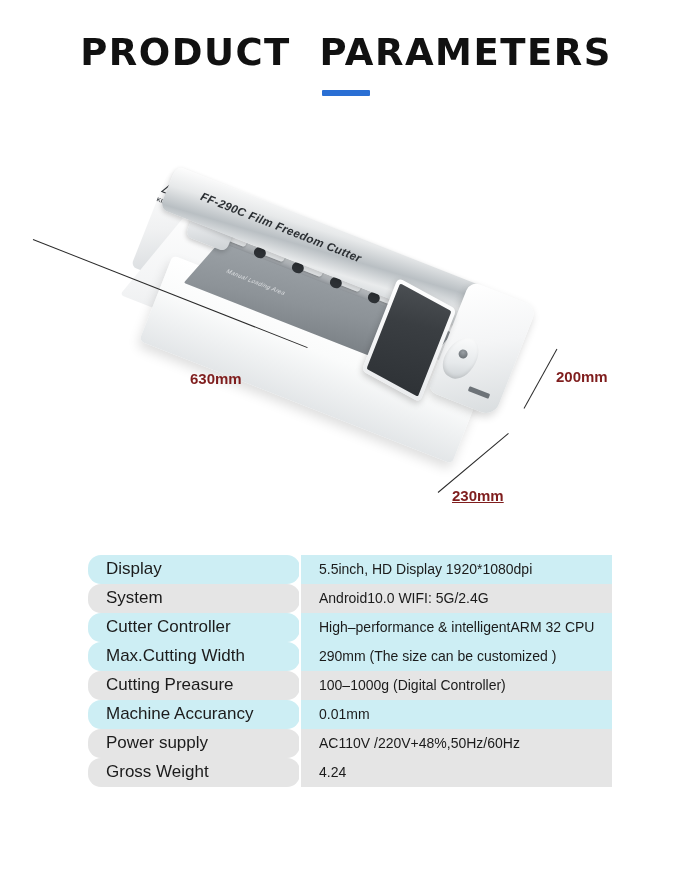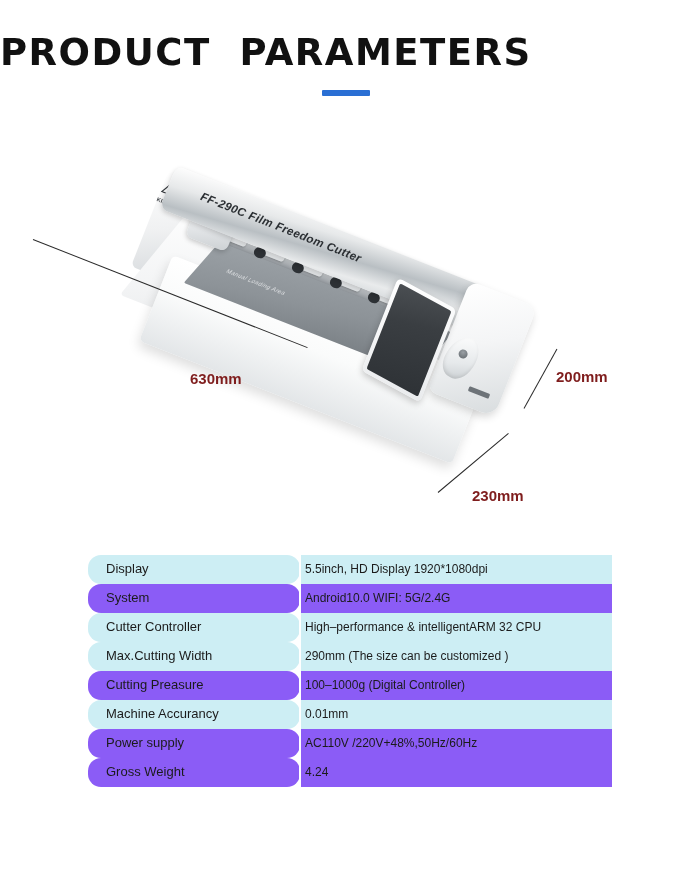--- a/index.html
+++ b/index.html
@@ -16,20 +16,21 @@
     font-family: "Liberation Sans", sans-serif;
     color: #1a1a1a;
   }
 
   
   .title-block {
     position: absolute;
     top: 34px;
     left: 0;
     width: 692px;
+    text-align: center;
   }
   .page-title {
     font-family: "DejaVu Sans", sans-serif;
     font-size: 37px;
     font-weight: bold;
     letter-spacing: 1.5px;
     color: #111111;
     line-height: 1;
     margin: 0;
     white-space: pre;
@@ -302,38 +303,38 @@
   .spec-table {
     position: absolute;
     left: 88px;
     top: 555px;
     width: 524px;
     border-collapse: collapse;
     table-layout: fixed;
   }
   .spec-table tr { height: 29px; }
   .spec-table tr.light { background: #cdeef4; }
-  .spec-table tr.dark  { background: #8b5cf6; }
+  .spec-table tr.dark  { background: #e5e5e5; }
   .spec-table td {
     padding: 0 0 0 18px;
     font-size: 12.5px;
     color: #1b1b1b;
     vertical-align: middle;
     line-height: 1.1;
     border: 0;
   }
   .spec-table td.k {
     width: 193px;
-    font-size: 13px;
+    font-size: 17px;
     border-right: 2px solid #ffffff;
     border-radius: 13px;
   }
   .spec-table td.v {
-    padding-left: 4px;
-    font-size: 12px;
+    padding-left: 18px;
+    font-size: 14px;
   }
 </style>
 </head>
 <body>
 
 <div class="title-block">
   <h1 class="page-title">PRODUCT  PARAMETERS</h1>
   <div class="title-rule"></div>
 </div>
 
@@ -379,21 +380,21 @@
     </div>
 
   </div>
 
   <div class="dim-line" style="left:33px; top:119px; width:295px; transform:rotate(21.5deg);"></div>
   <div class="dim-line" style="left:524px; top:288px; width:68px; transform:rotate(-61deg);"></div>
   <div class="dim-line" style="left:438px; top:372px; width:92px; transform:rotate(-40deg);"></div>
 
   <div class="dim-label" style="left:190px; top:250px;">630mm</div>
   <div class="dim-label" style="left:556px; top:248px;">200mm</div>
-  <div class="dim-label" style="left:472px; top:367px;">230mm</div>
+  <div class="dim-label" style="left:452px; top:367px;text-decoration:underline;">230mm</div>
 </div>
 
 <table class="spec-table">
   <tbody>
       <tr class="light">
         <td class="k">Display</td>
         <td class="v">5.5inch, HD Display 1920*1080dpi</td>
       </tr>
       <tr class="dark">
         <td class="k">System</td>

